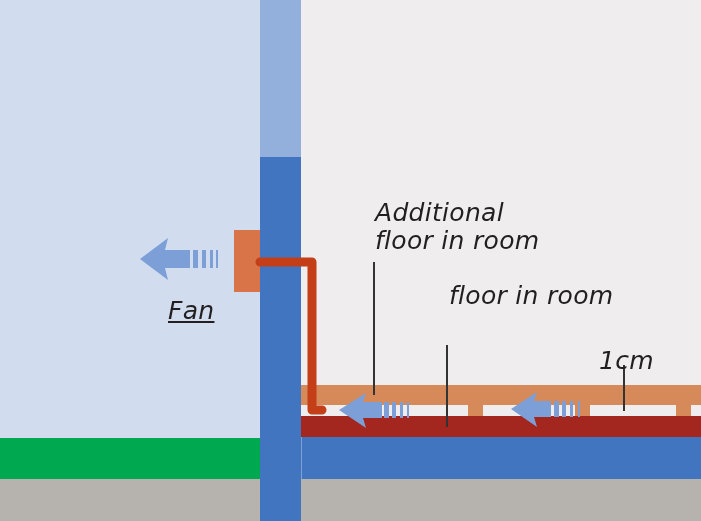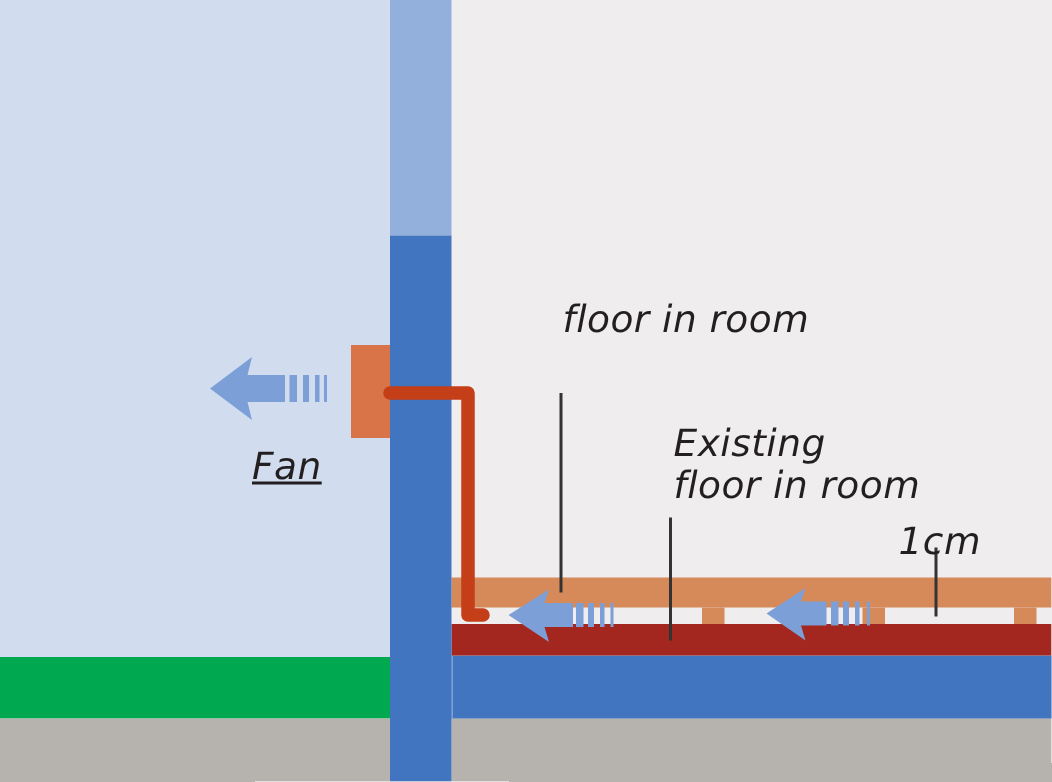--- a/index.html
+++ b/index.html
@@ -49,19 +49,19 @@
     <rect x="570" y="401" width="3" height="16"></rect>
     <rect x="578" y="401" width="2" height="16"></rect>
   </g>
   <line x1="374" y1="262" x2="374" y2="395" stroke="#333" stroke-width="2"></line>
   <line x1="447" y1="345" x2="447" y2="427" stroke="#333" stroke-width="2"></line>
   <line x1="624" y1="365" x2="624" y2="411" stroke="#333" stroke-width="2"></line>
 </svg>
 
 <div class="lbl" style="left:168px;top:297px;text-decoration:underline;">Fan</div>
 <div class="lbl" style="left:375px;top:199px;">
+  <div>Additional</div>
   <div>floor in room</div>
 </div>
 <div class="lbl" style="left:449px;top:282px;">
-  <div>Existing</div>
   <div>floor in room</div>
 </div>
 <div class="lbl" style="left:599px;top:347px;">1cm</div>
 
 </body></html>

